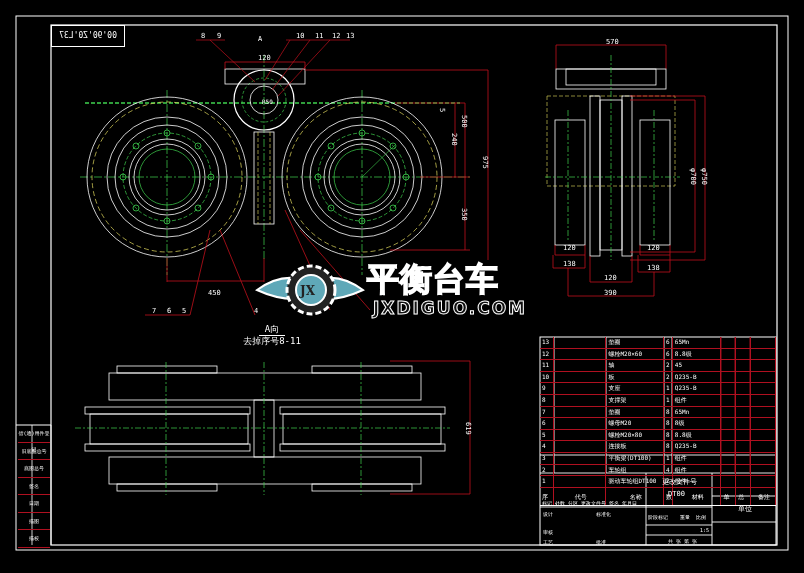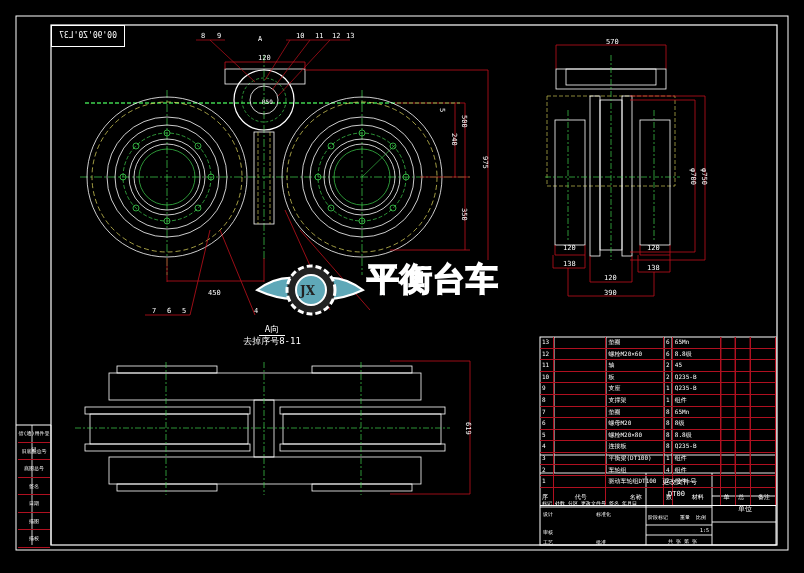--- a/index.html
+++ b/index.html
@@ -230,20 +230,21 @@
 
 <div class="logo">
   <svg width="120" height="70" style="position:absolute;left:0;top:0">
     <path d="M2,35 Q30,15 55,28 L55,42 Q30,48 2,35Z" fill="#5fa8b8" stroke="#fff" stroke-width="2"></path>
     <path d="M108,35 Q80,15 58,28 L58,42 Q80,48 108,35Z" fill="#5fa8b8" stroke="#fff" stroke-width="2"></path>
     <circle cx="56" cy="35" r="24" fill="#222" stroke="#fff" stroke-width="3" stroke-dasharray="6,3"></circle>
     <circle cx="56" cy="35" r="15" fill="#5fa8b8" stroke="#fff" stroke-width="2"></circle>
     <text x="45" y="40" font-size="12" font-weight="bold" fill="#222" font-family="DejaVu Serif, serif">JX</text>
   </svg>
   <div class="logo-cn">平衡台车</div>
+  <div class="logo-en">JXDIGUO.COM</div>
 </div>
 
 <div class="bom">
   <div class="bom-row">
       <div style="width:11px">13</div>
       <div style="width:50px"></div>
       <div style="width:55px">垫圈</div>
       <div style="width:6px">6</div>
       <div style="width:46px">65Mn</div>
       <div style="width:12px"></div>

